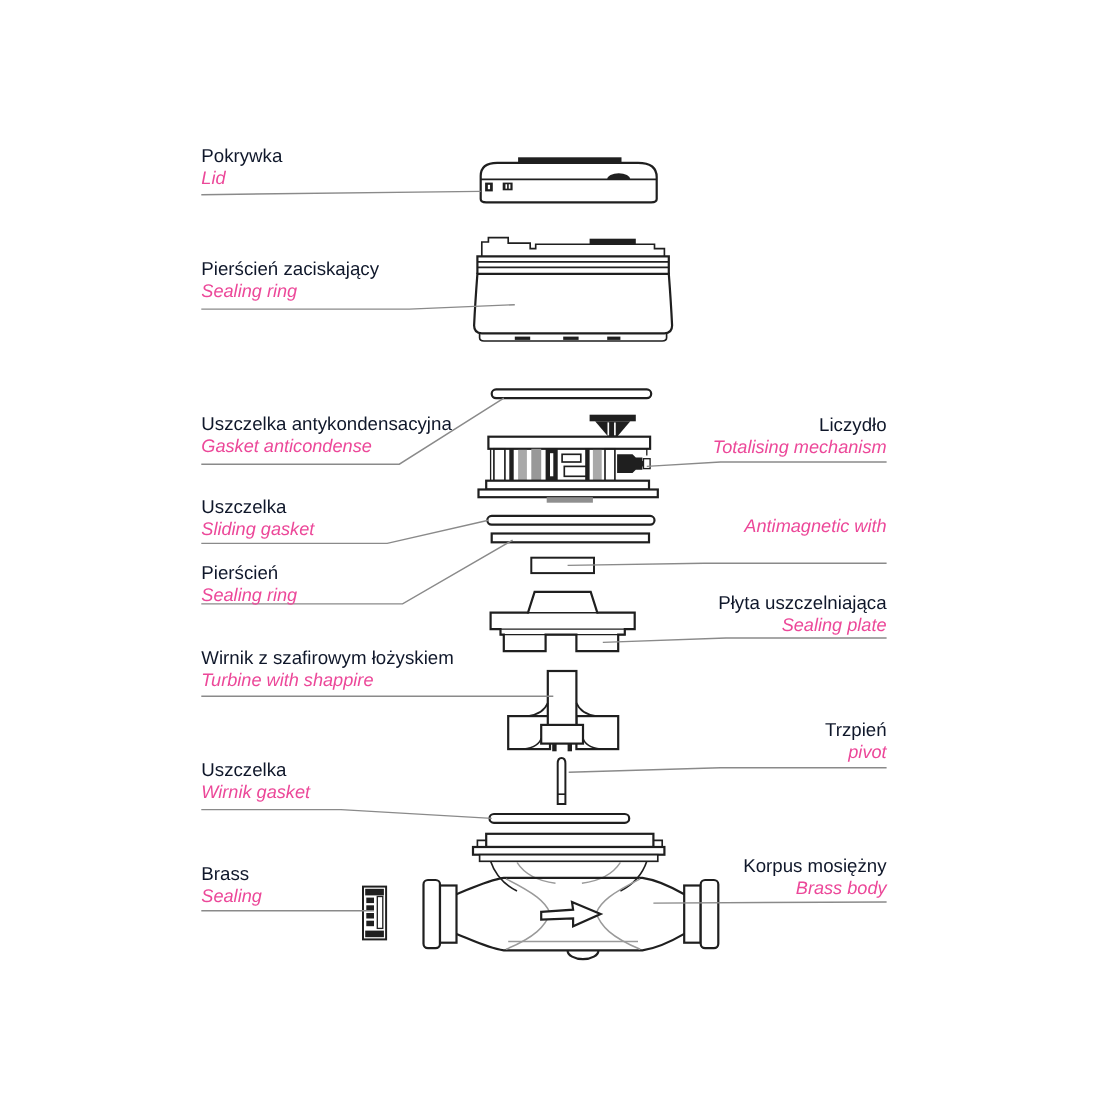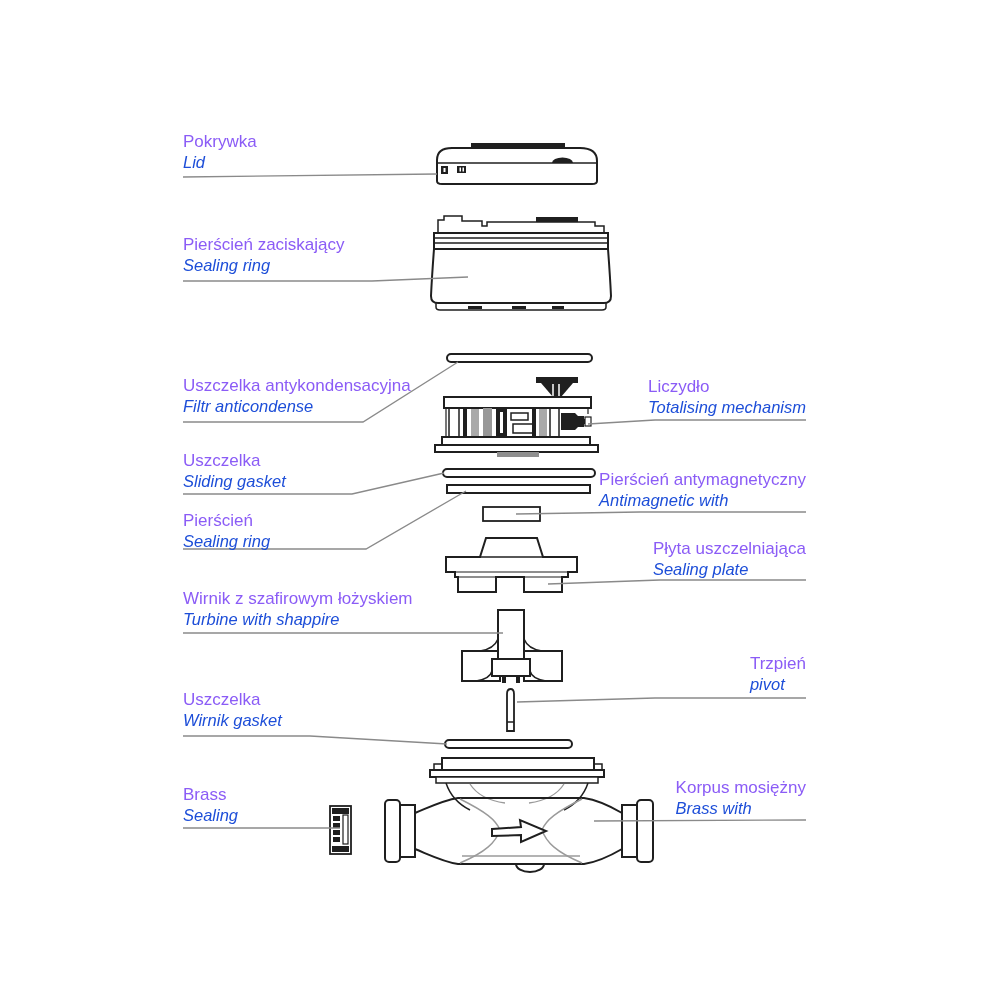--- a/index.html
+++ b/index.html
@@ -2,23 +2,23 @@
 <html><head>
 <meta charset="utf-8">
 <style>
   html,body{margin:0;padding:0;background:#fff;}
   #stage{
     position:relative;width:1000px;height:1000px;background:#ffffff;
     font-family:"Liberation Sans", sans-serif;overflow:hidden;
   }
   #artwork{position:absolute;left:0;top:0;}
   .label{position:absolute;white-space:nowrap;}
-  .label .pl{font-size:17px;line-height:21px;color:#8b5cf6;}
-  .label .en{font-size:16.5px;line-height:21px;font-style:italic;color:#1d4ed8;}
-  .label.right{}
+  .label .pl{font-size:17px;line-height:21px;color:#0f172a;}
+  .label .en{font-size:16.5px;line-height:21px;font-style:italic;color:#ec4899;}
+  .label.right{text-align:right;}
 </style>
 </head>
 <body>
 
 <div id="stage">
 
   <svg id="artwork" width="1000" height="1000" viewBox="0 0 1000 1000">
 
     <g>
       <rect x="471" y="143" width="94" height="6" fill="#1f1f1f"></rect>
@@ -175,21 +175,21 @@
     <div class="en">Lid</div>
   </div>
 
   <div class="label" style="left:183px;top:234px">
     <div class="pl">Pierścień zaciskający</div>
     <div class="en">Sealing ring</div>
   </div>
 
   <div class="label" style="left:183px;top:375px">
     <div class="pl">Uszczelka antykondensacyjna</div>
-    <div class="en">Filtr anticondense</div>
+    <div class="en">Gasket anticondense</div>
   </div>
 
   <div class="label" style="left:183px;top:450px">
     <div class="pl">Uszczelka</div>
     <div class="en">Sliding gasket</div>
   </div>
 
   <div class="label" style="left:183px;top:510px">
     <div class="pl">Pierścień</div>
     <div class="en">Sealing ring</div>
@@ -209,32 +209,31 @@
     <div class="pl">Brass</div>
     <div class="en">Sealing</div>
   </div>
 
   <div class="label right" style="right:194px;top:376px">
     <div class="pl">Liczydło</div>
     <div class="en">Totalising mechanism</div>
   </div>
 
   <div class="label right" style="right:194px;top:469px">
-    <div class="pl">Pierścień antymagnetyczny</div>
     <div class="en">Antimagnetic with</div>
   </div>
 
   <div class="label right" style="right:194px;top:538px">
     <div class="pl">Płyta uszczelniająca</div>
     <div class="en">Sealing plate</div>
   </div>
 
   <div class="label right" style="right:194px;top:653px">
     <div class="pl">Trzpień</div>
     <div class="en">pivot</div>
   </div>
 
   <div class="label right" style="right:194px;top:777px">
     <div class="pl">Korpus mosiężny</div>
-    <div class="en">Brass with</div>
+    <div class="en">Brass body</div>
   </div>
 
 </div>
 
 </body></html>

